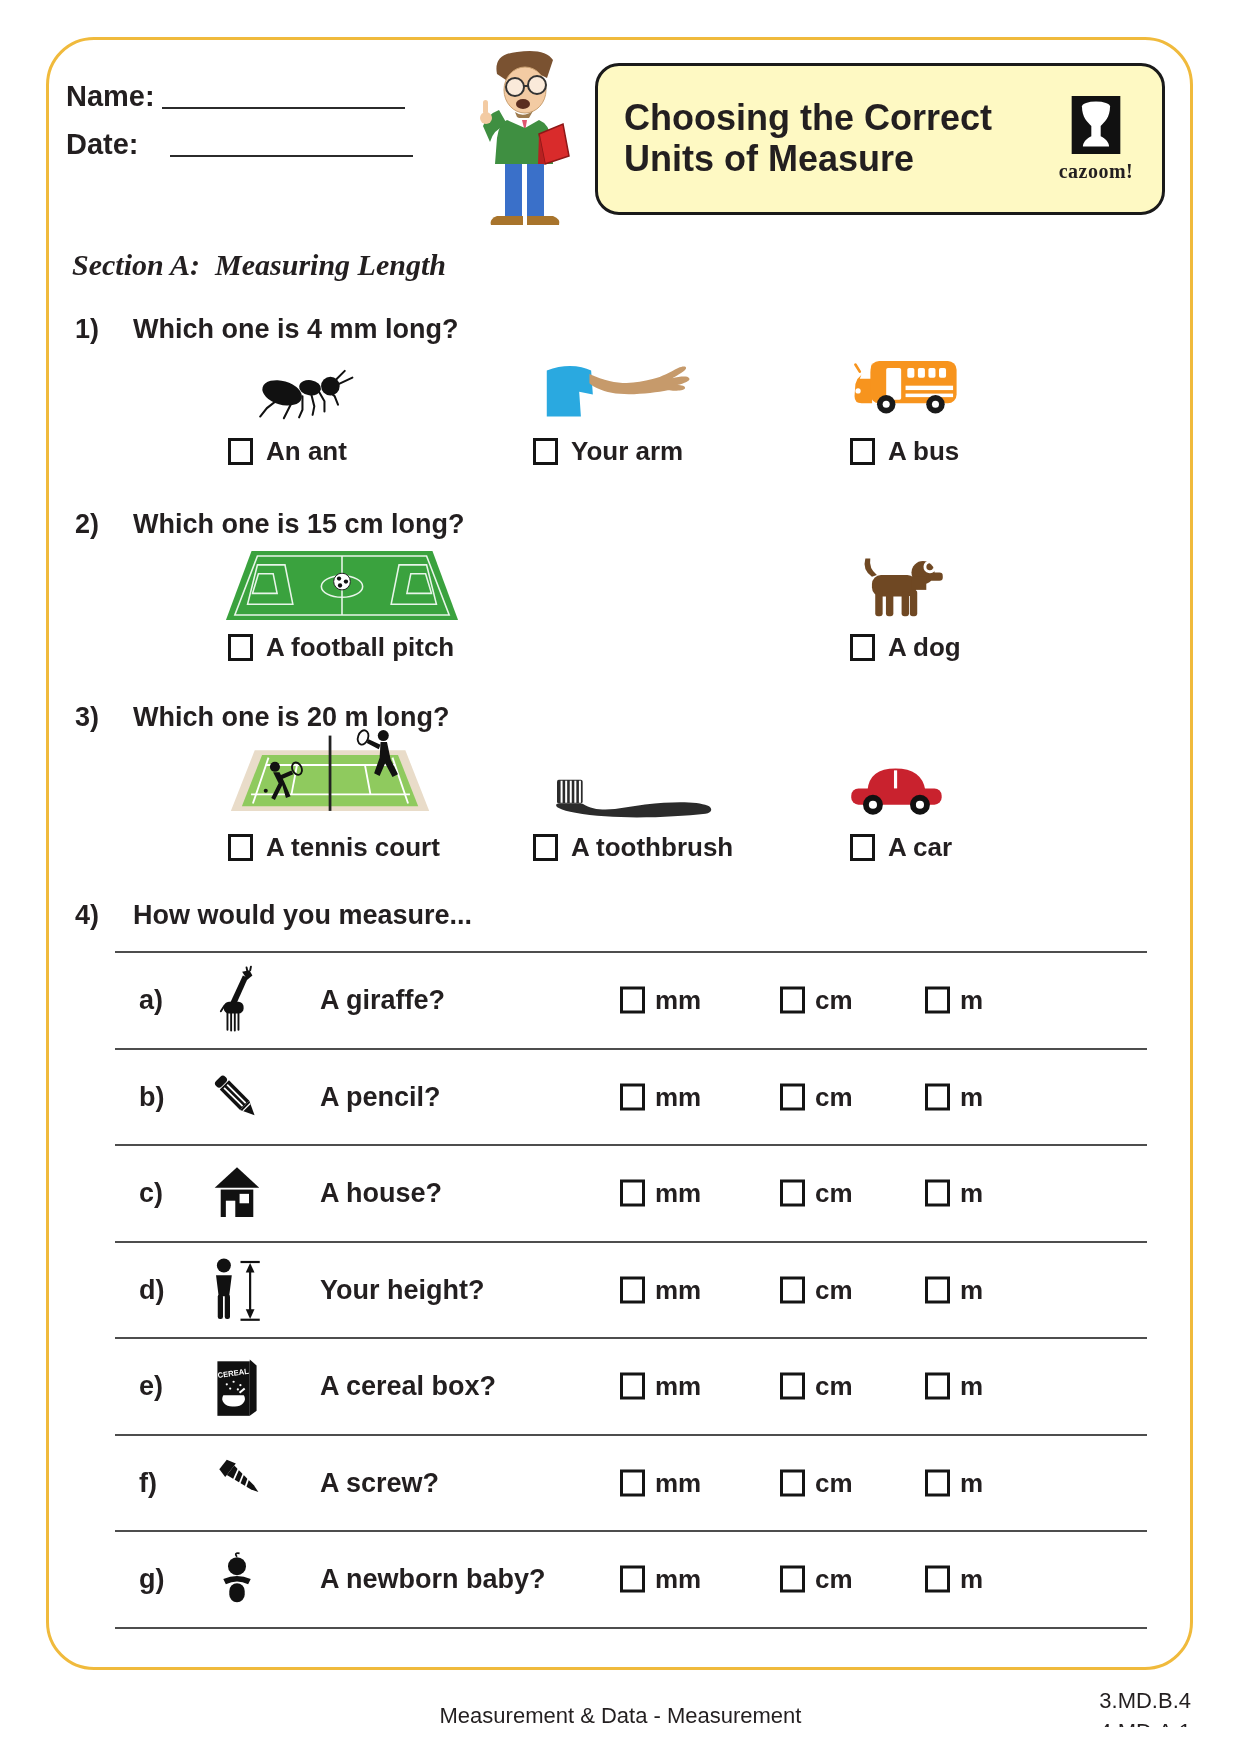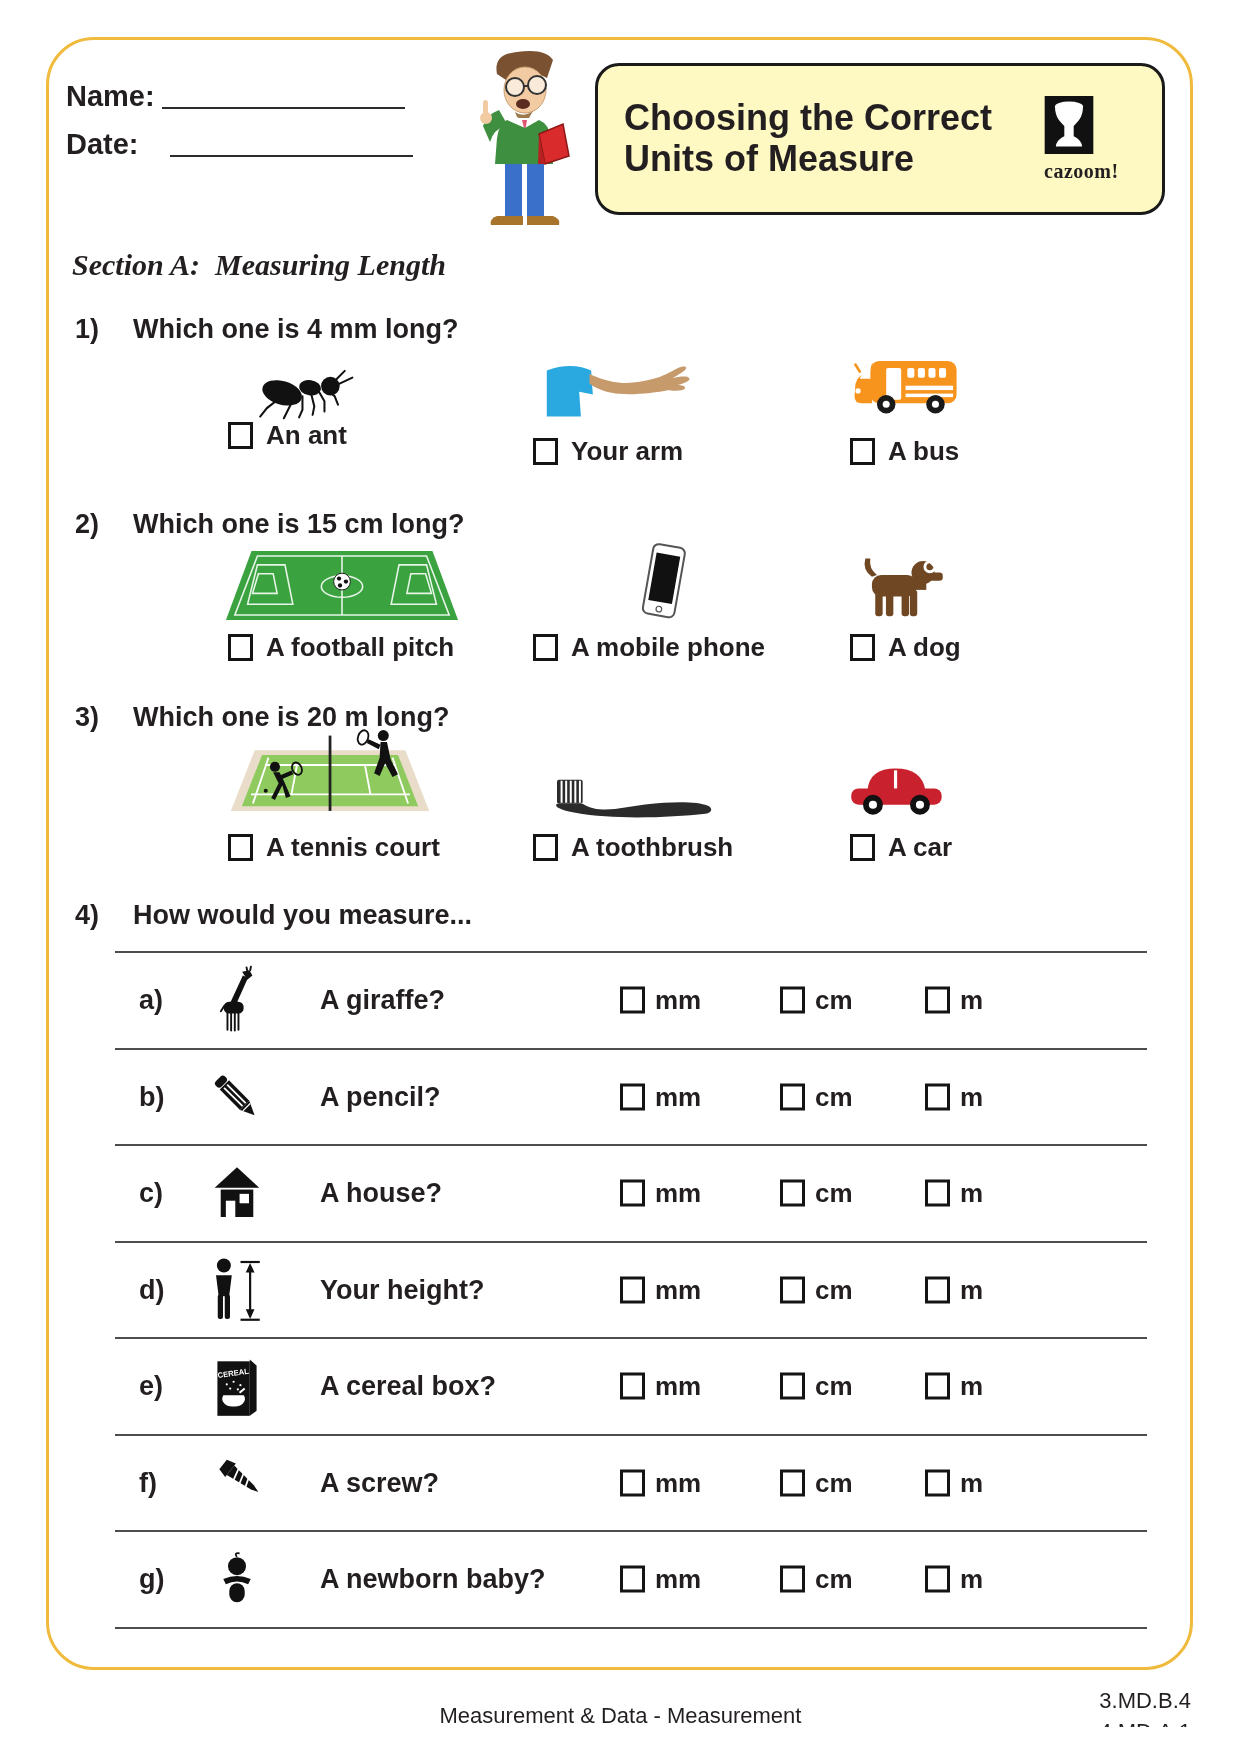--- a/index.html
+++ b/index.html
@@ -8,21 +8,21 @@
   .frame{position:absolute;left:46px;top:37px;width:1141px;height:1627px;
          border:3px solid #f0ba3c;border-radius:48px;}
   
   .hlabel{position:absolute;font-size:29px;font-weight:bold;}
   .field-line{position:absolute;height:0;border-bottom:2px solid #2b2b2b;}
   .teacher{position:absolute;left:465px;top:46px;}
   .title-box{position:absolute;left:595px;top:63px;width:570px;height:152px;
              background:#fef9c3;border:3px solid #1a1a1a;border-radius:24px;
              box-sizing:border-box;display:flex;align-items:center;padding:0 14px 0 26px;}
   .title-text{flex:1;font-size:36px;font-weight:bold;line-height:1.13;}
-  .logo{width:104px;}
+  .logo{width:104px;text-align:center;}
   .logo .brand{font-family:"Liberation Serif",serif;font-weight:bold;font-size:20px;margin-top:2px;letter-spacing:.5px;}
   
   .section-heading{position:absolute;left:72px;top:248px;font-family:"Liberation Serif",serif;
                    font-style:italic;font-weight:bold;font-size:30px;white-space:pre;}
   .q-heading{position:absolute;display:flex;font-size:27px;font-weight:bold;}
   .q-num{width:58px;flex:none;}
   .opt{position:absolute;display:flex;flex-direction:column;}
   .opt-icon{display:flex;align-items:flex-end;}
   .opt-label{display:flex;align-items:center;gap:13px;font-size:26px;font-weight:bold;white-space:nowrap;}
   .cb{width:19px;height:21px;border:3px solid #141414;background:#fff;flex:none;display:inline-block;}
@@ -109,21 +109,21 @@
           <path d="M80,30 L88,44 L88,56"></path>
             <path d="M88,28 L100,38 L104,48"></path>
           <path d="M100,20 L112,8"></path>
             <path d="M104,24 L121,16"></path>
         </g>
         <ellipse cx="38" cy="34" rx="24" ry="14" fill="#111" transform="rotate(16 38 34)"></ellipse>
         <ellipse cx="71" cy="28" rx="13" ry="9" fill="#111" transform="rotate(8 71 28)"></ellipse>
         <circle cx="95" cy="26" r="11" fill="#111"></circle>
       </svg>
     </div>
-    <label class="opt-label" style="">
+    <label class="opt-label" style="margin-top:16px">
       <span class="cb"></span>
       <span>An ant</span>
     </label>
   </div>
 
   <div class="opt" style="left:533px;top:362px">
     <div class="opt-icon" style="height:58px;margin-left:10px">
       <svg width="150" height="58" viewBox="0 0 175 68">
         <path d="M4,10 C24,2 44,4 56,10 L58,38 L42,35 L44,64 L4,64 Z" fill="#2aa9e0"></path>
         <path d="M54,14 C85,28 105,26 128,20 C140,17 148,12 158,7 C166,3 171,6 164,11 C157,16 151,19 151,19 C160,17 169,16 171,19 C173,22 165,25 157,27 C162,27 167,28 166,31 C164,34 152,34 146,33 C130,36 100,40 80,36 C68,34 58,29 54,25 Z" fill="#c69a6b"></path>
@@ -185,35 +185,20 @@
           <circle cx="124" cy="33" r="2.2" fill="#111"></circle>
           <circle cx="118" cy="37" r="2.2" fill="#111"></circle>
       </svg>
     </div>
     <label class="opt-label" style="margin-top:10px">
       <span class="cb"></span>
       <span>A football pitch</span>
     </label>
   </div>
 
-  <div class="opt" style="left:533px;top:548px">
-    <div class="opt-icon" style="height:74px;margin-left:100px">
-      <svg width="58" height="80" viewBox="0 0 70 100">
-        <g transform="rotate(10 35 50)">
-          <rect x="17" y="4" width="40" height="88" rx="7" fill="#fff" stroke="#555" stroke-width="2.5"></rect>
-          <rect x="22" y="15" width="30" height="60" fill="#111"></rect>
-          <circle cx="37" cy="84" r="3.5" fill="none" stroke="#555" stroke-width="1.5"></circle>
-        </g>
-      </svg>
-    </div>
-    <label class="opt-label" style="margin-top:10px">
-      <span class="cb"></span>
-      <span>A mobile phone</span>
-    </label>
-  </div>
 
   <div class="opt" style="left:850px;top:548px">
     <div class="opt-icon" style="height:74px;margin-left:6px">
       <svg width="92" height="70" viewBox="0 0 105 85">
         <g fill="#6f4823">
           <path d="M16,30 Q4,22 8,8 L14,8 Q12,20 22,28 Z"></path>
           <rect x="16" y="28" width="54" height="26" rx="11"></rect>
           <rect x="20" y="46" width="9" height="32" rx="3.5"></rect>
           <rect x="33" y="48" width="9" height="30" rx="3.5"></rect>
           <rect x="52" y="48" width="9" height="30" rx="3.5"></rect>

